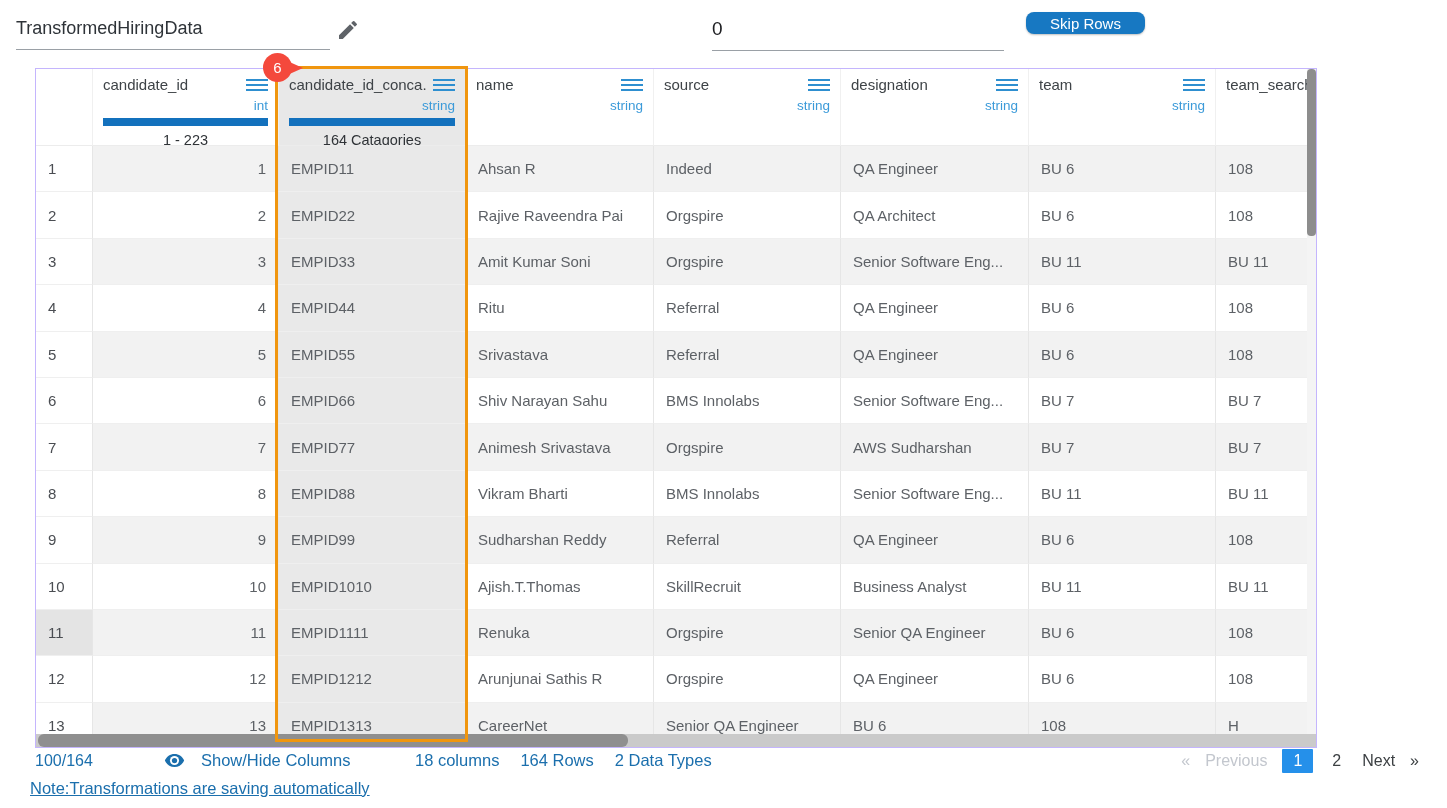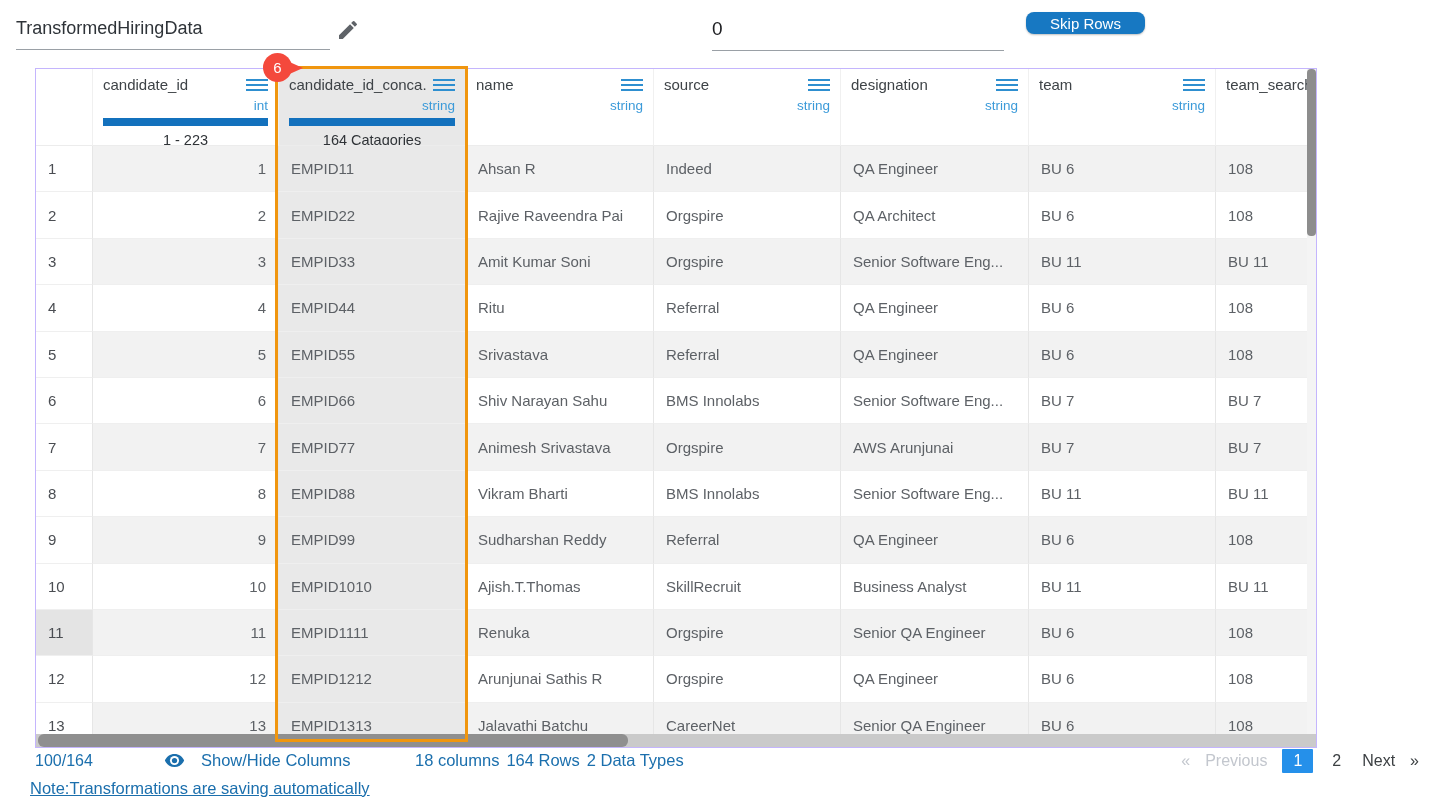--- a/index.html
+++ b/index.html
@@ -53,21 +53,21 @@
   .vscroll { position:absolute; top:0; right:0; width:9px; height:667px; background:#f4f4f4; z-index:7; cursor:pointer; }
   .vscroll .thumb { position:absolute; top:0; left:0; width:9px; height:167px; background:#8d8d8d; border-radius:4px; }
   .hscroll { position:absolute; left:0; bottom:0; height:13px; width:1389px; background:#cacaca; z-index:7; cursor:pointer; }
   .hscroll .thumb { position:absolute; top:0; left:2px; height:13px; width:590px; background:#8f8f8f; border-radius:6px; }
 
   
   .f-progress { position:absolute; left:35px; top:752px; color:#1b6fad; font-size:16px; }
   .f-showhide { position:absolute; left:164px; top:750px; display:flex; align-items:center; gap:16px;
     color:#1b6fad; font-size:16.5px; cursor:pointer; }
   .f-showhide svg { width:21px; height:21px; }
-  .f-counts { position:absolute; left:415px; top:751px; color:#1b6fad; font-size:16.5px; display:flex; gap:7px; }
+  .f-counts { position:absolute; left:415px; top:751px; color:#1b6fad; font-size:16.5px; display:flex; gap:21px; }
   .pagination { position:absolute; right:28px; top:749px; display:flex; align-items:center; gap:15px; font-size:16px; }
   .pg-muted { color:#c3c7ce; }
   .pg-page { color:#3c4043; cursor:pointer; padding:3px 6px; }
   .pg-page.active { background:#2590ea; color:#fff; padding:3px 11px; border-radius:1px; }
   .pg-next { color:#3c4043; cursor:pointer; }
   .note { position:absolute; left:30px; top:779px; color:#1b6fad; font-size:16.5px;text-decoration:underline; }
 </style>
 </head>
 <body>
 
@@ -224,21 +224,21 @@
       <div class="bc">BMS Innolabs</div>
       <div class="bc">Senior Software Eng...</div>
       <div class="bc">BU 7</div>
       <div class="bc">BU 7</div>
       <div class="bc">C</div>
       <div class="bc rownum">7</div>
       <div class="bc stripe right">7</div>
       <div class="bc stripe selcol">EMPID77</div>
       <div class="bc stripe">Animesh Srivastava</div>
       <div class="bc stripe">Orgspire</div>
-      <div class="bc stripe">AWS Arunjunai</div>
+      <div class="bc stripe">AWS Sudharshan</div>
       <div class="bc stripe">BU 7</div>
       <div class="bc stripe">BU 7</div>
       <div class="bc stripe">C</div>
       <div class="bc rownum">8</div>
       <div class="bc right">8</div>
       <div class="bc selcol">EMPID88</div>
       <div class="bc">Vikram Bharti</div>
       <div class="bc">BMS Innolabs</div>
       <div class="bc">Senior Software Eng...</div>
       <div class="bc">BU 11</div>
@@ -276,21 +276,20 @@
       <div class="bc selcol">EMPID1212</div>
       <div class="bc">Arunjunai Sathis R</div>
       <div class="bc">Orgspire</div>
       <div class="bc">QA Engineer</div>
       <div class="bc">BU 6</div>
       <div class="bc">108</div>
       <div class="bc">A</div>
       <div class="bc rownum">13</div>
       <div class="bc stripe right">13</div>
       <div class="bc stripe selcol">EMPID1313</div>
-      <div class="bc stripe">Jalavathi Batchu</div>
       <div class="bc stripe">CareerNet</div>
       <div class="bc stripe">Senior QA Engineer</div>
       <div class="bc stripe">BU 6</div>
       <div class="bc stripe">108</div>
       <div class="bc stripe">H</div>
     </div>
   <div class="vscroll">
       <div class="thumb"></div>
     </div>
   <div class="hscroll">

